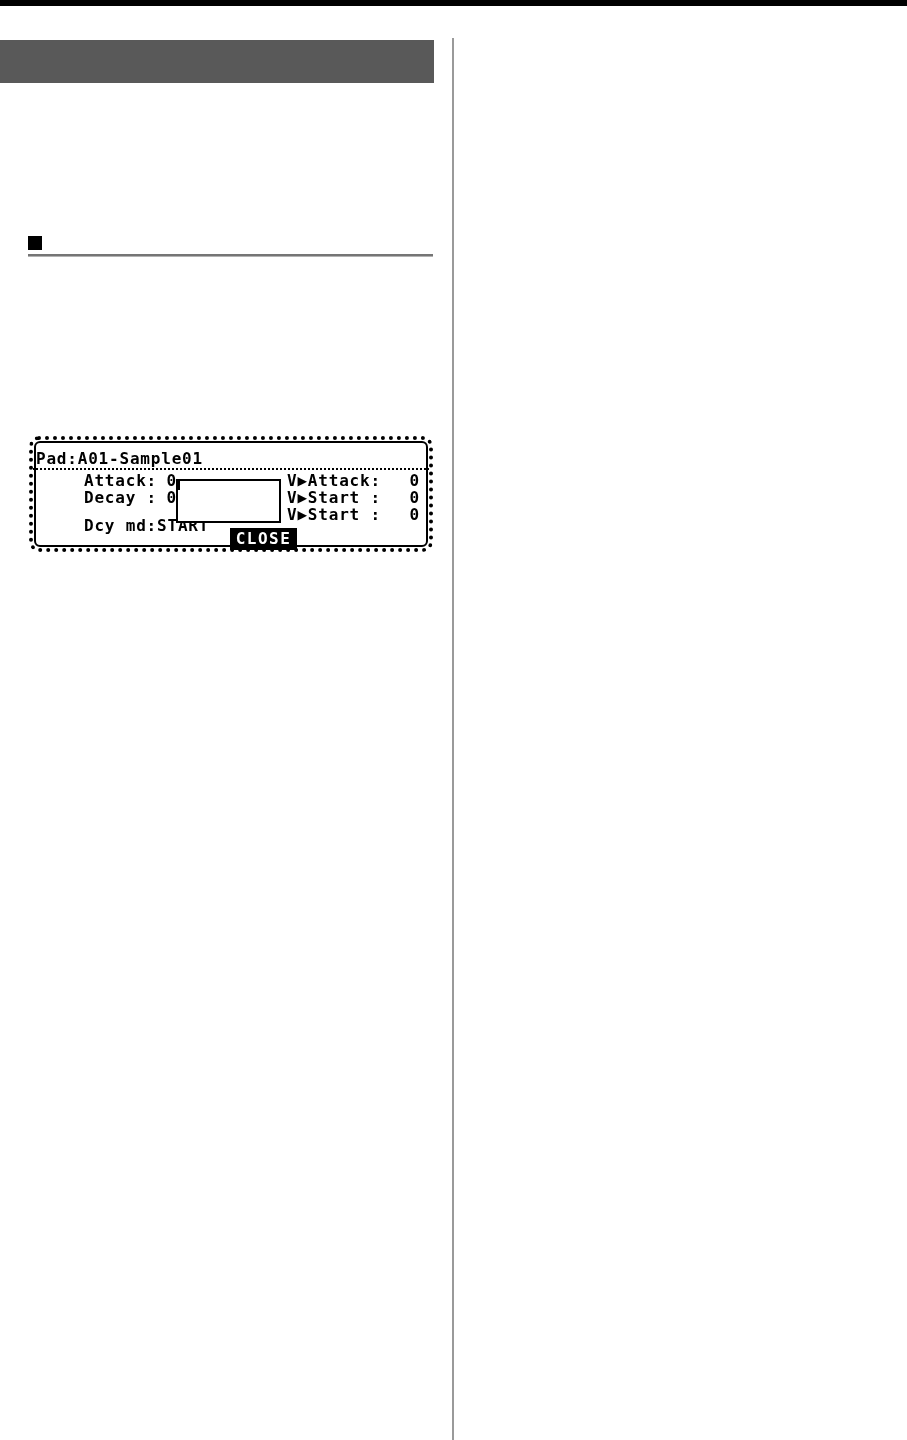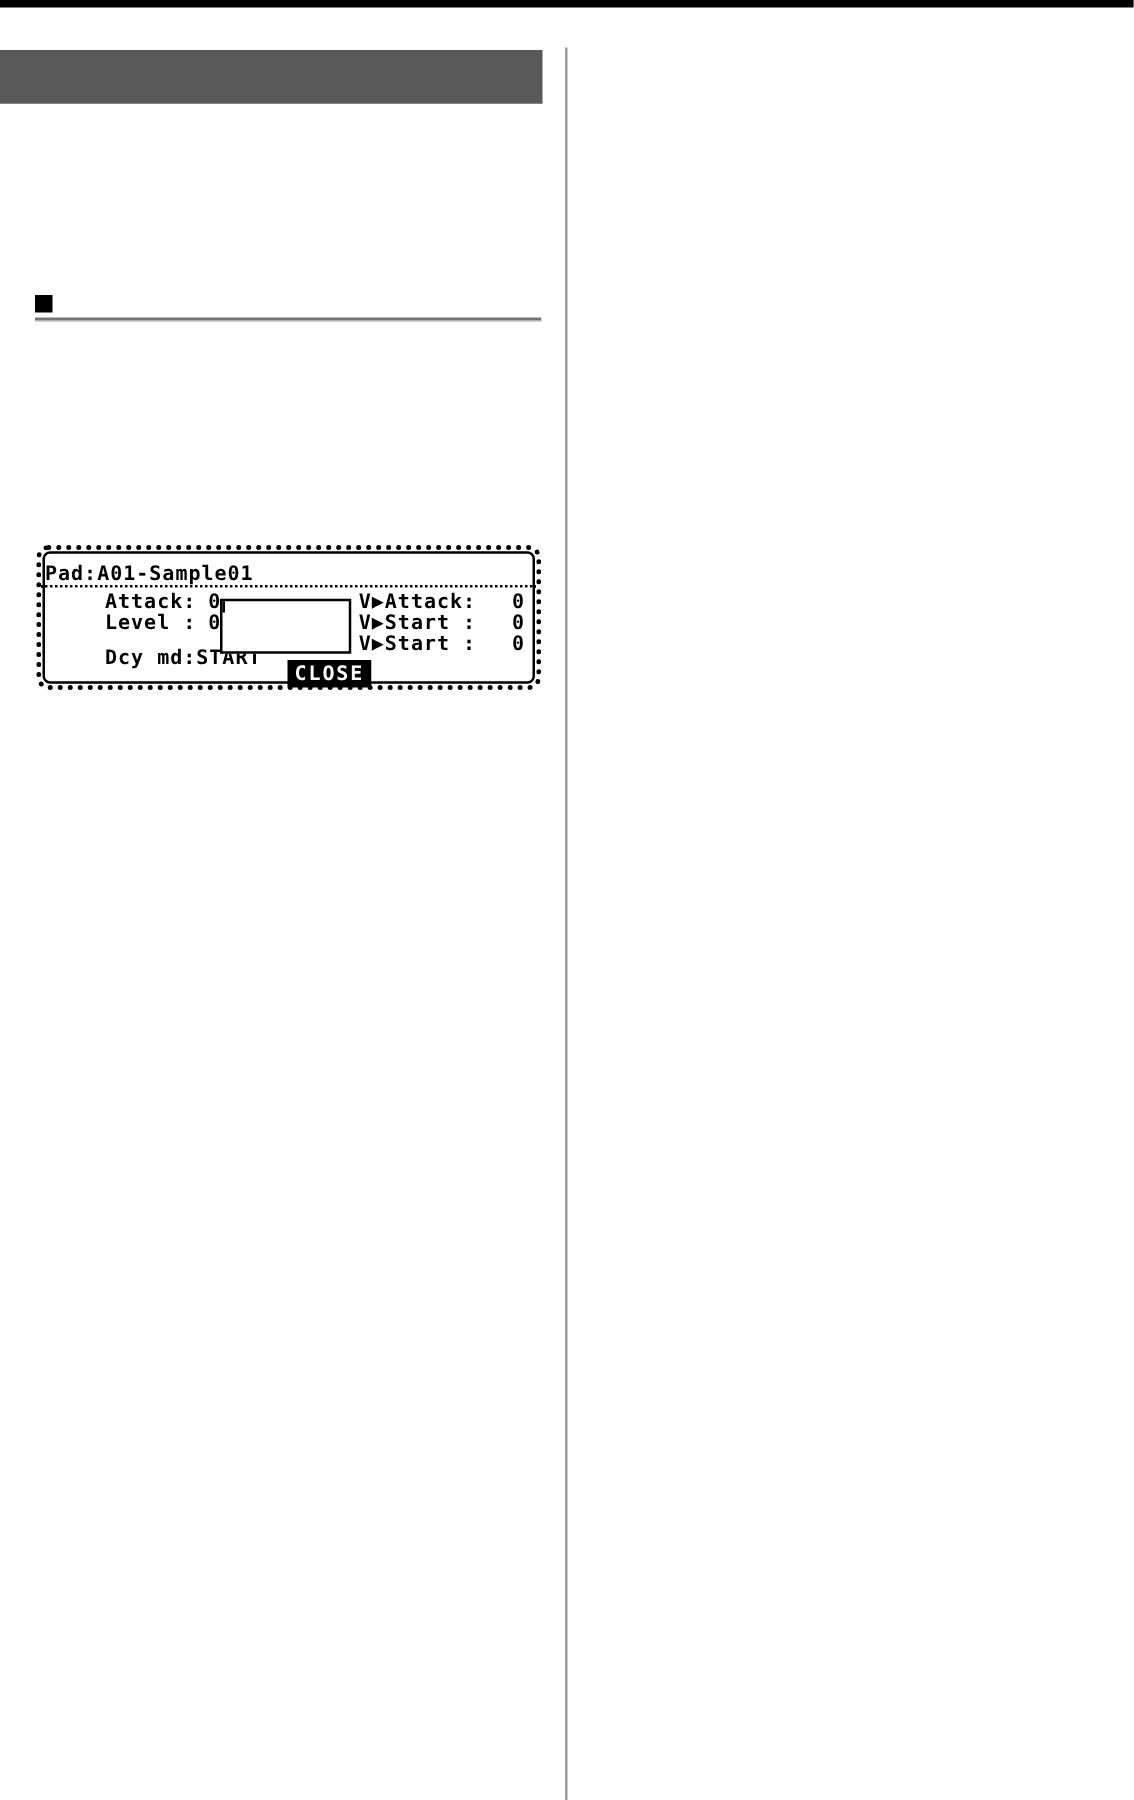--- a/index.html
+++ b/index.html
@@ -74,21 +74,21 @@
 
   <div class="lcd-frame">
     <div class="lcd-inner-border"></div>
 
 
     <div class="lcd-text lcd-pad-row"><span>Pad:</span><span>A01-Sample01</span></div>
 
     <div class="lcd-sep"></div>
 
     <div class="lcd-text lrow lrow-0"><span>Attack:</span><span class="lval">0</span></div>
-    <div class="lcd-text lrow lrow-1"><span>Level :</span><span class="lval">0</span></div>
+    <div class="lcd-text lrow lrow-1"><span>Decay :</span><span class="lval">0</span></div>
     <div class="lcd-text lrow lrow-2"><span>Dcy md:</span><span>START</span></div>
 
     <div class="env-box">
       <div class="env-tick"></div>
     </div>
 
     <div class="lcd-text rrow rrow-0"><span>V▶Attack:</span><span class="rval">0</span></div>
     <div class="lcd-text rrow rrow-1"><span>V▶Start :</span><span class="rval">0</span></div>
     <div class="lcd-text rrow rrow-2"><span>V▶Start :</span><span class="rval">0</span></div>
 

